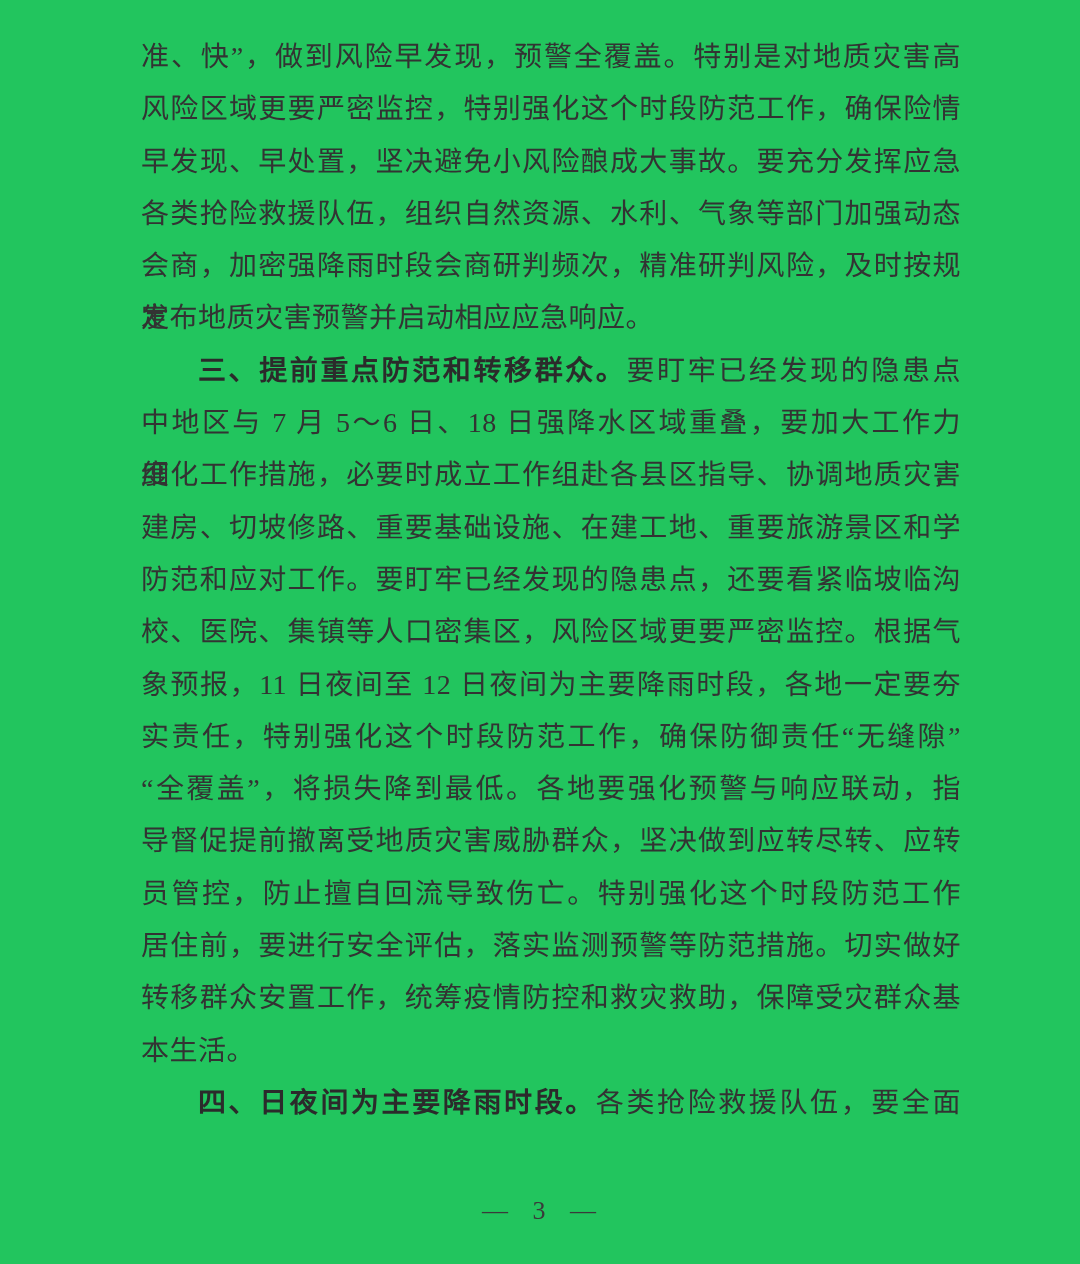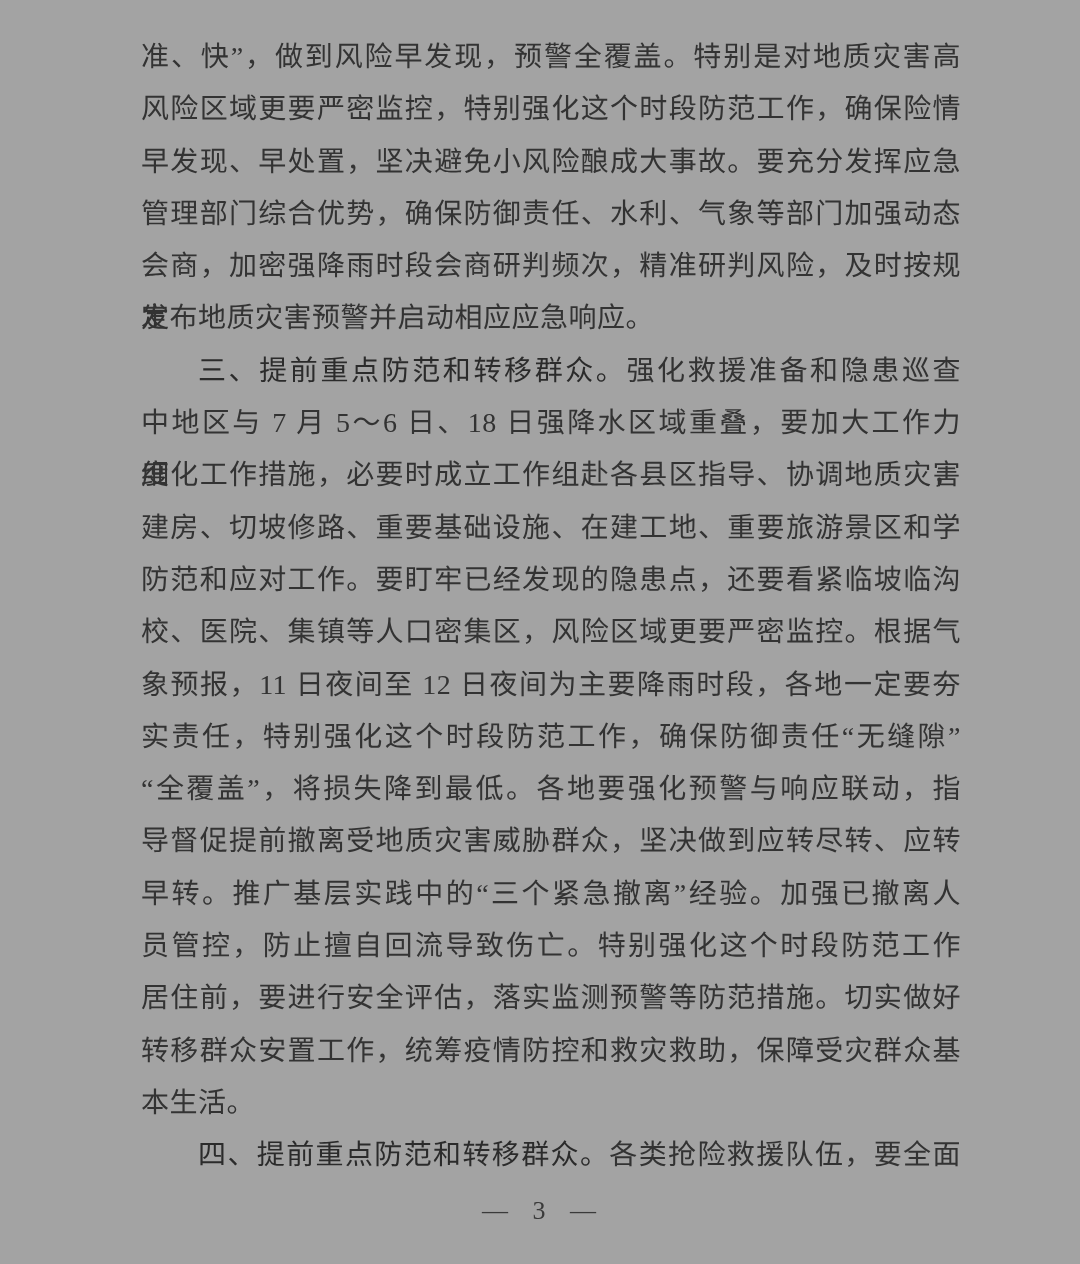--- a/index.html
+++ b/index.html
@@ -4,21 +4,21 @@
 <style>
   html, body {
     margin: 0;
     padding: 0;
     background: #ffffff;
   }
   .page {
     position: relative;
     width: 1080px;
     height: 1264px;
-    background: #a3a3a3;
+    background: #22c55e;
     overflow: hidden;
     font-family: "Liberation Serif", "DejaVu Serif", serif;
     color: #333333;
   }
   .doc {
     position: absolute;
     left: 141px;
     top: 31px;
     width: 820px;
   }
@@ -32,21 +32,21 @@
   }
   .line.j {
     text-align: justify;
     text-align-last: justify;
     text-justify: inter-character;
   }
   .line.ind {
     text-indent: 57px;
   }
   .hd {
-    font-weight: 400;
+    font-weight: 700;
     font-family: "Liberation Sans", "DejaVu Sans", sans-serif;
     color: #2b2b2b;
   }
   .pagenum {
     position: absolute;
     left: 0;
     top: 1196px;
     width: 1080px;
     text-align: center;
     font-size: 26px;
@@ -56,34 +56,33 @@
   }
 </style>
 </head>
 <body>
 
 <div class="page">
   <main class="doc">
       <div class="line j"><span>准、快”，做到风险早发现，预警全覆盖。特别是对地质灾害高</span></div>
       <div class="line j"><span>风险区域更要严密监控，特别强化这个时段防范工作，确保险情</span></div>
       <div class="line j"><span>早发现、早处置，坚决避免小风险酿成大事故。要充分发挥应急</span></div>
-      <div class="line j"><span>管理部门综合优势，确保防御责任、水利、气象等部门加强动态</span></div>
+      <div class="line j"><span>各类抢险救援队伍，组织自然资源、水利、气象等部门加强动态</span></div>
       <div class="line j"><span>会商，加密强降雨时段会商研判频次，精准研判风险，及时按规定</span></div>
       <div class="line"><span>发布地质灾害预警并启动相应应急响应。</span></div>
-      <div class="line j ind"><span class="hd">三、提前重点防范和转移群众。</span><span>强化救援准备和隐患巡查</span></div>
+      <div class="line j ind"><span class="hd">三、提前重点防范和转移群众。</span><span>要盯牢已经发现的隐患点</span></div>
       <div class="line j"><span>中地区与 7 月 5～6 日、18 日强降水区域重叠，要加大工作力度，</span></div>
       <div class="line j"><span>细化工作措施，必要时成立工作组赴各县区指导、协调地质灾害</span></div>
       <div class="line j"><span>建房、切坡修路、重要基础设施、在建工地、重要旅游景区和学</span></div>
       <div class="line j"><span>防范和应对工作。要盯牢已经发现的隐患点，还要看紧临坡临沟</span></div>
       <div class="line j"><span>校、医院、集镇等人口密集区，风险区域更要严密监控。根据气</span></div>
       <div class="line j"><span>象预报，11 日夜间至 12 日夜间为主要降雨时段，各地一定要夯</span></div>
       <div class="line j"><span>实责任，特别强化这个时段防范工作，确保防御责任“无缝隙”</span></div>
       <div class="line j"><span>“全覆盖”，将损失降到最低。各地要强化预警与响应联动，指</span></div>
       <div class="line j"><span>导督促提前撤离受地质灾害威胁群众，坚决做到应转尽转、应转</span></div>
-      <div class="line j"><span>早转。推广基层实践中的“三个紧急撤离”经验。加强已撤离人</span></div>
       <div class="line j"><span>员管控，防止擅自回流导致伤亡。特别强化这个时段防范工作</span></div>
       <div class="line j"><span>居住前，要进行安全评估，落实监测预警等防范措施。切实做好</span></div>
       <div class="line j"><span>转移群众安置工作，统筹疫情防控和救灾救助，保障受灾群众基</span></div>
       <div class="line"><span>本生活。</span></div>
-      <div class="line j ind"><span class="hd">四、提前重点防范和转移群众。</span><span>各类抢险救援队伍，要全面</span></div>
+      <div class="line j ind"><span class="hd">四、日夜间为主要降雨时段。</span><span>各类抢险救援队伍，要全面</span></div>
     </main>
   <footer class="pagenum">— 3 —</footer>
 </div>
 
 </body></html>

